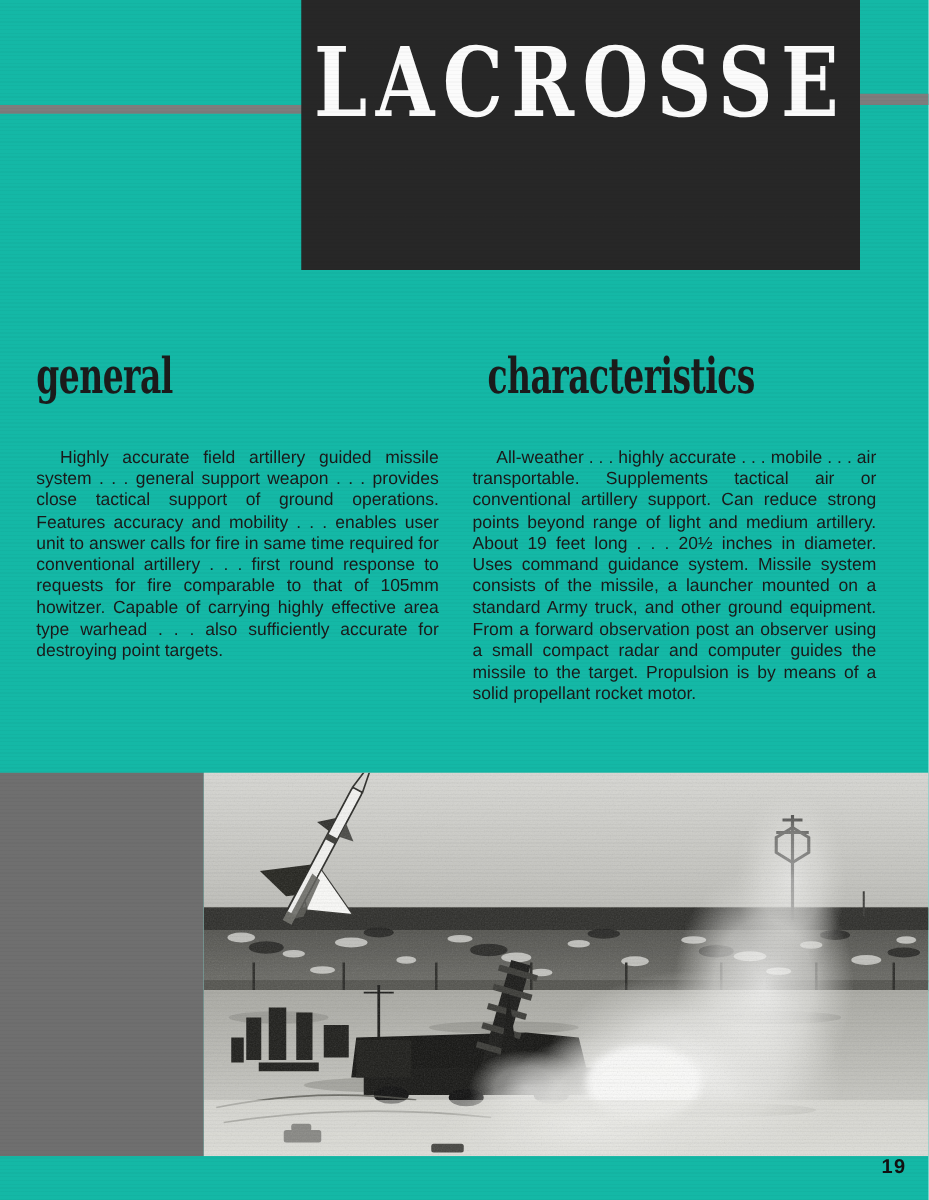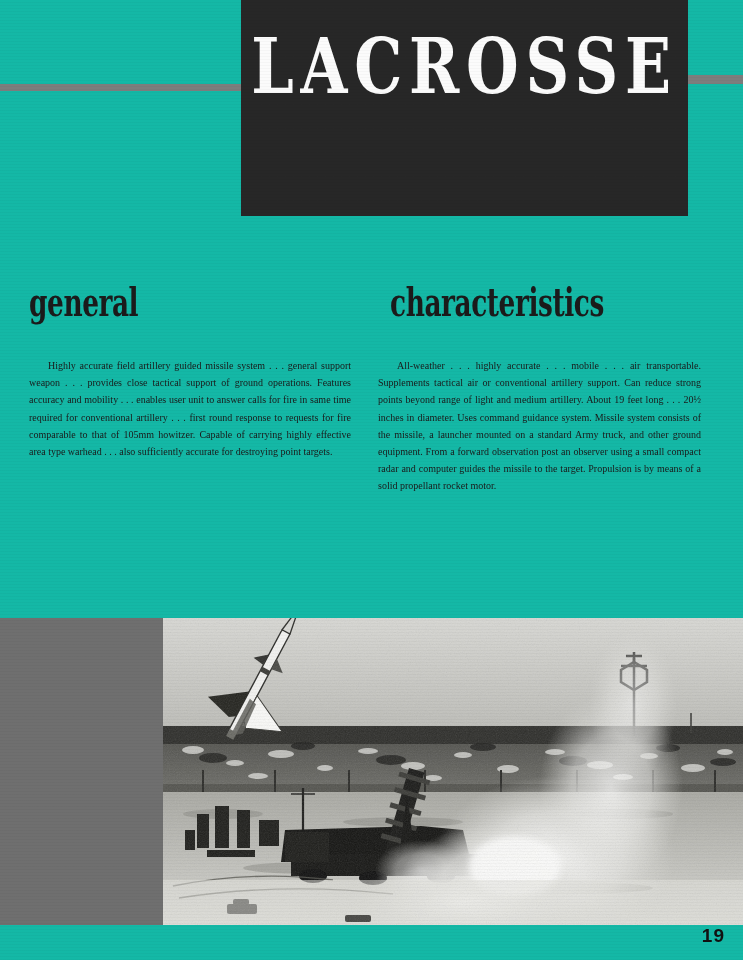--- a/index.html
+++ b/index.html
@@ -81,22 +81,22 @@
   }
   .heading-characteristics {
     left: 390px;
     top: 279px;
   }
 
   
   .col {
     position: absolute;
     top: 357px;
-    font-family: Liberation Serif, serif;
-    font-size: 10px;
+    font-family: Liberation Sans, sans-serif;
+    font-size: 14px;
     line-height: 17.2px;
     color: #1a1a1a;
     text-align: justify;
     text-justify: inter-word;
     hyphens: none;
   }
   .col p {
     margin: 0;
     text-indent: 19px;
   }
@@ -137,21 +137,21 @@
   }
   .photo svg { display: block; }
 
   
   .page-number {
     position: absolute;
     right: 18px;
     top: 925px;
     font-family: "Liberation Sans", sans-serif;
     font-weight: bold;
-    font-size: 19px;
+    font-size: 16px;
     color: #111;
     letter-spacing: 1px;
   }
 
   
   .grain {
     position: absolute;
     left: 0; top: 0; right: 0; bottom: 0;
     pointer-events: none;
     opacity: 0.05;

